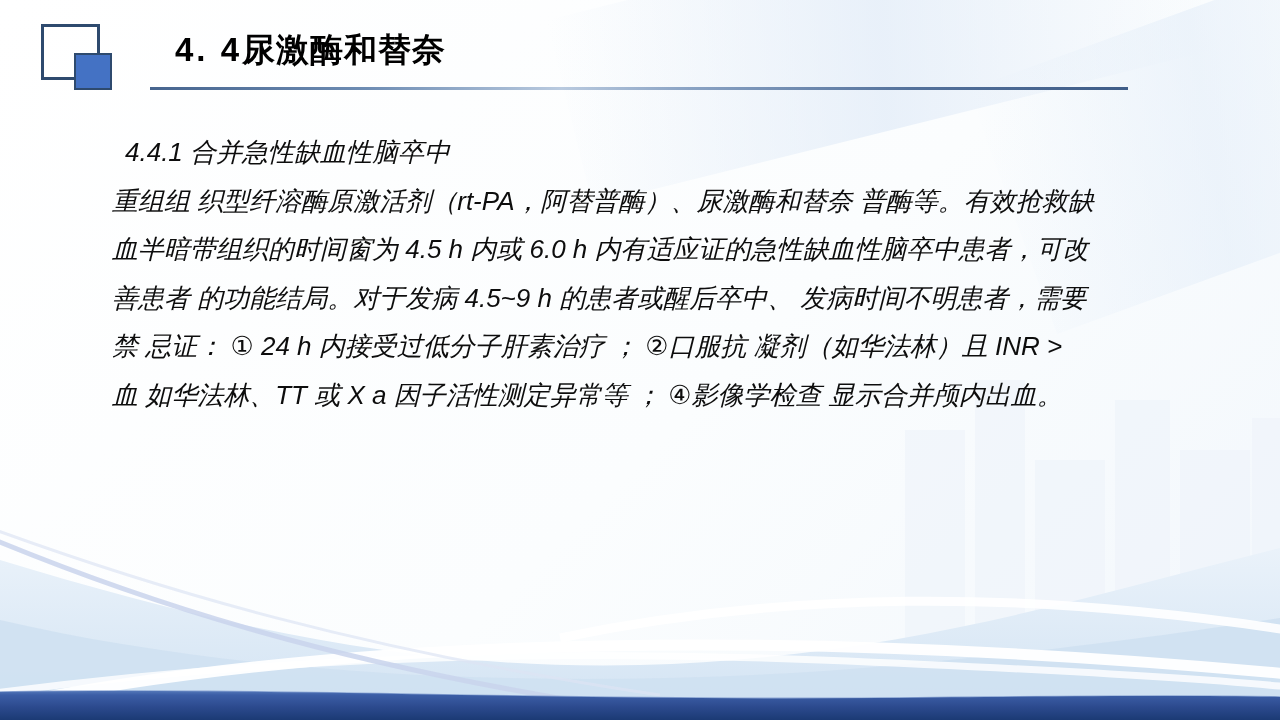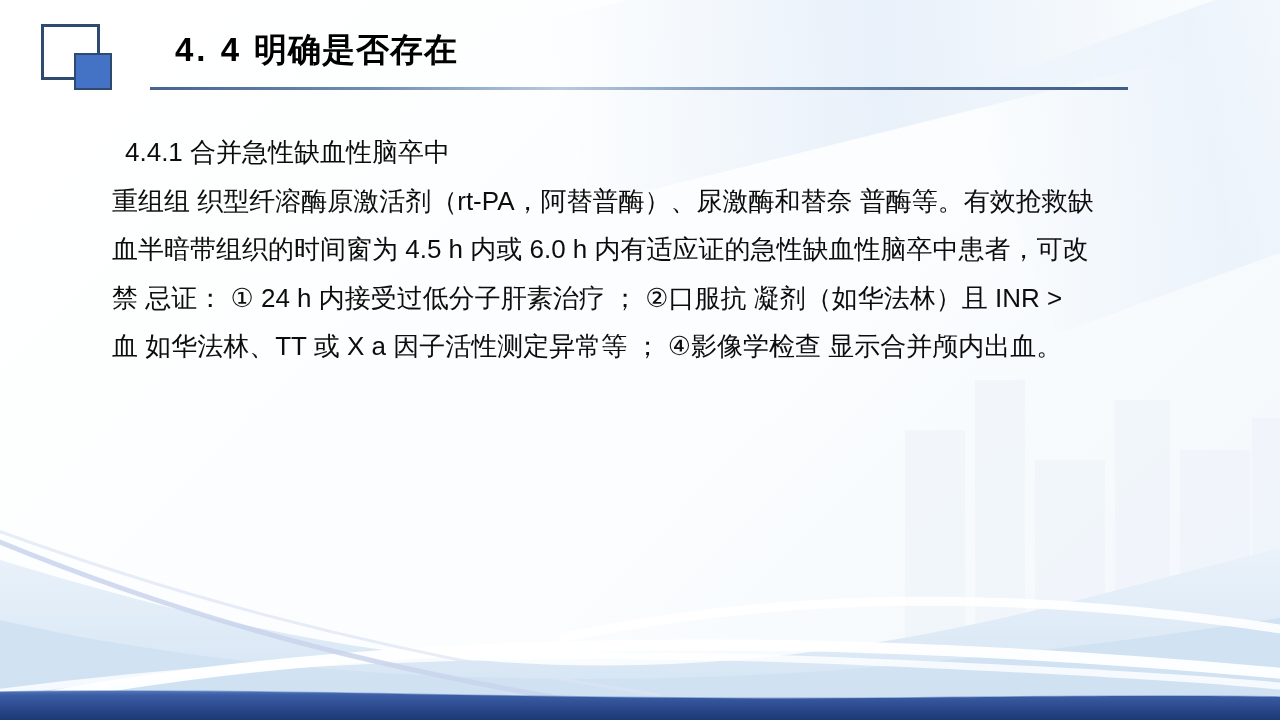--- a/index.html
+++ b/index.html
@@ -64,21 +64,21 @@
     position: absolute;
     left: 175px; top: 28px;
     z-index: 3;
     font-size: 33px;
     font-weight: bold;
     color: #000000;
     white-space: nowrap;
     letter-spacing: 1px;
   }
   .slide-title .section-number {
-    margin-right: 12px;
+    margin-right: 0;
     letter-spacing: 3px;
   }
   .title-divider {
     position: absolute;
     left: 150px; top: 87px;
     width: 978px; height: 3px;
     z-index: 3;
     background: linear-gradient(90deg,
       #46648e 0%, #6d8cb3 22%, #b9cadf 42%, #8aa3c4 55%, #53719b 78%, #3f5d88 100%);
   }
@@ -86,20 +86,21 @@
   
   .body-text {
     position: absolute;
     left: 112px; top: 128px;
     width: 1075px;
     z-index: 5;
     font-size: 26px;
     line-height: 48.6px;
     color: #0d0d0d;
     white-space: nowrap;
+    font-style: italic;
   }
   .body-subheading {
     padding-left: 13px;
   }
 
   
   .bottom-decor {
     position: absolute;
     left: 0; bottom: 0;
     width: 1280px; height: 200px;
@@ -141,25 +142,26 @@
     <path d="M560,118 C780,72 1020,68 1300,112" stroke="#ffffff" stroke-width="9" fill="none" opacity="0.9"></path>
     <path d="M-10,18 C140,80 320,140 600,185" stroke="#c9d4ec" stroke-width="5" fill="none" opacity="0.85"></path>
     <path d="M-10,8 C160,70 360,130 660,175" stroke="#dde4f4" stroke-width="3" fill="none" opacity="0.7"></path>
     <path d="M0,172 C260,167 560,181 880,178 C1060,176 1200,175 1280,177" stroke="#7b97cc" stroke-width="1.5" fill="none" opacity="0.8"></path>
     <path d="M0,172 C260,167 560,181 880,178 C1060,176 1200,175 1280,177 L1280,200 L0,200 Z" fill="url(#barGrad)"></path>
   </svg>
 
   <div class="decor-outline-square"></div>
   <div class="decor-filled-square"></div>
   <div class="slide-title">
-    <span class="section-number">4. 4</span><span>明确是否存在</span>
+    <span class="section-number">4. 4</span><span>尿激酶和替奈</span>
   </div>
   <div class="title-divider"></div>
 
   <div class="body-text">
     <div class="body-subheading">4.4.1 合并急性缺血性脑卒中</div>
     <div class="body-line">重组组 织型纤溶酶原激活剂（rt-PA，阿替普酶）、尿激酶和替奈 普酶等。有效抢救缺</div>
     <div class="body-line">血半暗带组织的时间窗为 4.5 h 内或  6.0 h 内有适应证的急性缺血性脑卒中患者，可改</div>
+    <div class="body-line">善患者 的功能结局。对于发病 4.5~9 h 的患者或醒后卒中、 发病时间不明患者，需要</div>
     <div class="body-line">禁 忌证： ① 24 h 内接受过低分子肝素治疗 ； ②口服抗 凝剂（如华法林）且 INR &gt;</div>
     <div class="body-line">血 如华法林、TT 或 X a 因子活性测定异常等 ； ④影像学检查 显示合并颅内出血。</div>
   </div>
 
 </div>
 
 </body></html>

